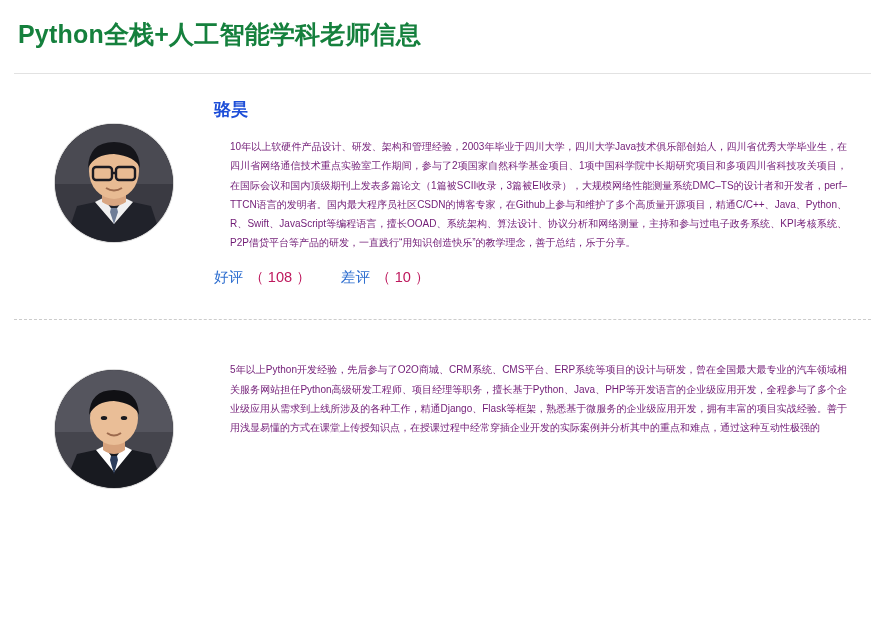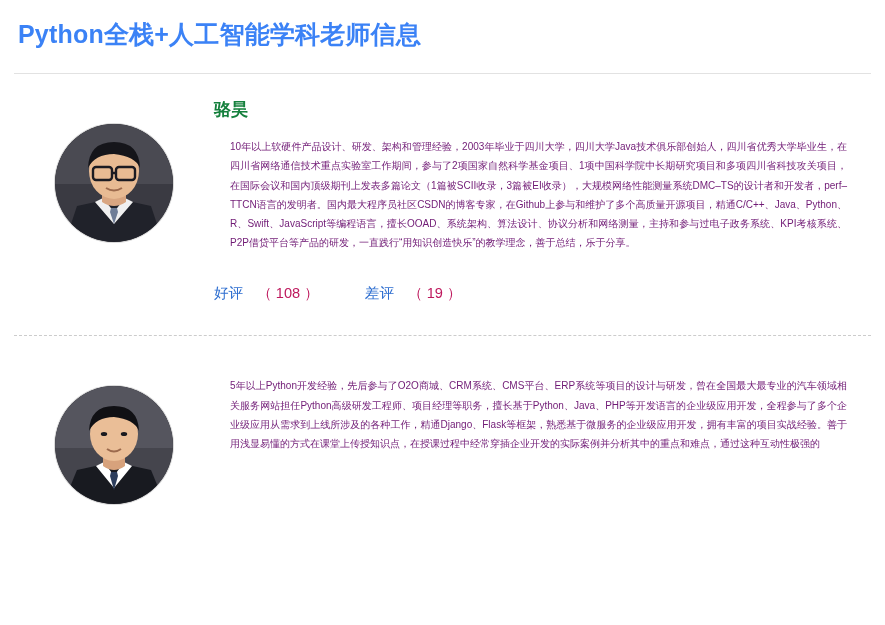--- a/index.html
+++ b/index.html
@@ -15,21 +15,21 @@
     font-family: "Liberation Sans", sans-serif;
     color: #1a1a1a;
   }
   .page {
     width: 885px;
     padding: 0 14px;
   }
   .page-title {
     font-size: 25px;
     font-weight: bold;
-    color: #3b82f6;
+    color: #15803d;
     letter-spacing: 0.2px;
     margin: 18px 0 0 4px;
     line-height: 1.3;
   }
   .divider {
     border: none;
     border-top: 1px solid #e2e2e2;
     margin: 22px 0 0 0;
   }
   .divider.dashed {
@@ -57,38 +57,38 @@
     box-shadow: 0 0 0 1px #d8d8d8;
   }
   .avatar svg { display: block; width: 100%; height: 100%; }
   .info-col {
     flex: 1 1 auto;
     padding-right: 8px;
   }
   .teacher-name {
     font-size: 17px;
     font-weight: bold;
-    color: #15803d;
+    color: #1d4ed8;
     margin: 0 0 14px 0;
     line-height: 1.4;
   }
   .teacher-bio {
     font-size: 10px;
     line-height: 1.92;
     color: #701a75;
     margin: 16px;
     text-align: justify;
   }
   .ratings {
-    margin-top: 32px;
+    margin-top: 16px;
     font-size: 14.6px;
     color: #2f6fd0;
     display: flex;
     align-items: center;
-    gap: 14px;
+    gap: 6px;
   }
   .rating-item {
     color: #2f6fd0;
     text-decoration: none;
     cursor: pointer;
   }
   .rating-count {
     color: #be185d;
   }
   .gap { display: inline-block; width: 18px; }
@@ -135,21 +135,21 @@
       </div>
     </div>
     <div class="info-col">
       <div class="teacher-name">骆昊</div>
       <p class="teacher-bio">10年以上软硬件产品设计、研发、架构和管理经验，2003年毕业于四川大学，四川大学Java技术俱乐部创始人，四川省优秀大学毕业生，在四川省网络通信技术重点实验室工作期间，参与了2项国家自然科学基金项目、1项中国科学院中长期研究项目和多项四川省科技攻关项目，在国际会议和国内顶级期刊上发表多篇论文（1篇被SCII收录，3篇被EI收录），大规模网络性能测量系统DMC–TS的设计者和开发者，perf–TTCN语言的发明者。国内最大程序员社区CSDN的博客专家，在Github上参与和维护了多个高质量开源项目，精通C/C++、Java、Python、R、Swift、JavaScript等编程语言，擅长OOAD、系统架构、算法设计、协议分析和网络测量，主持和参与过电子政务系统、KPI考核系统、P2P借贷平台等产品的研发，一直践行“用知识创造快乐”的教学理念，善于总结，乐于分享。</p>
       <div class="ratings">
         <span class="rating-item">好评</span>
         <span class="rating-count">（ 108 ）</span>
         <span class="gap"></span>
         <span class="rating-item">差评</span>
-        <span class="rating-count">（  19  ）</span>
+        <span class="rating-count">（  10  ）</span>
       </div>
     </div>
   </div>
 
   <hr class="divider dashed">
 
   <div class="teacher">
     <div class="avatar-col">
       <div class="avatar">
         <svg viewBox="0 0 118 118" xmlns="http://www.w3.org/2000/svg">

